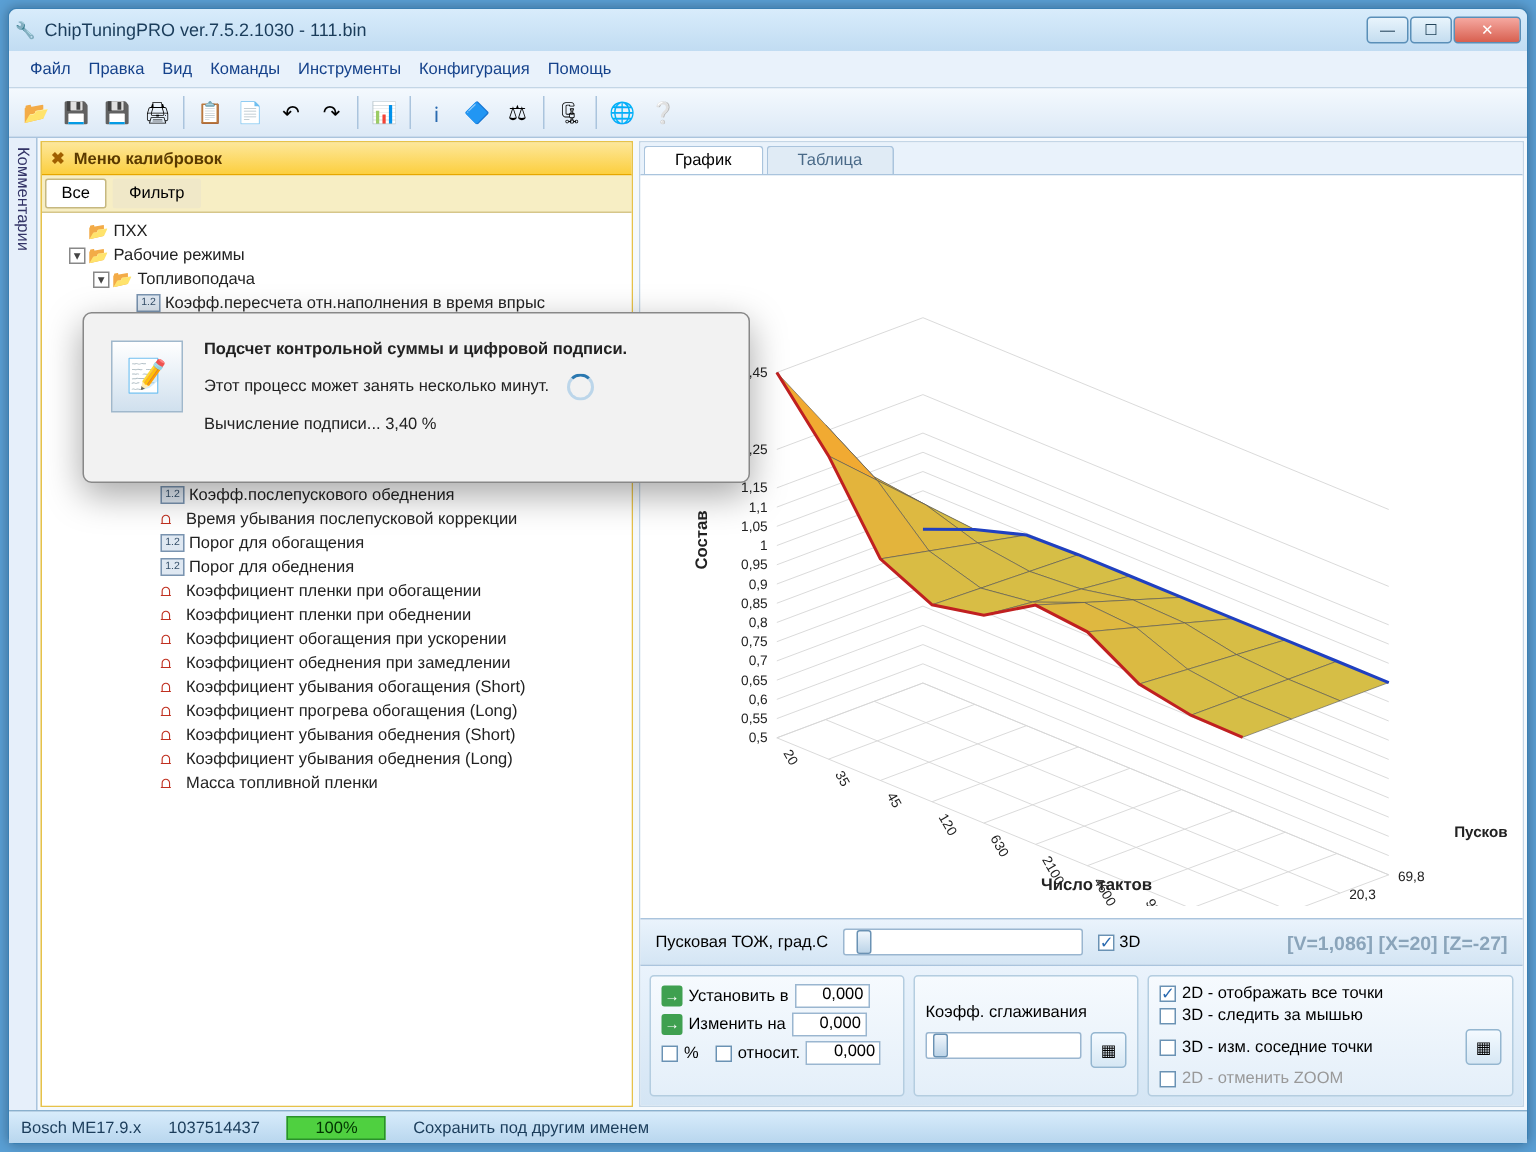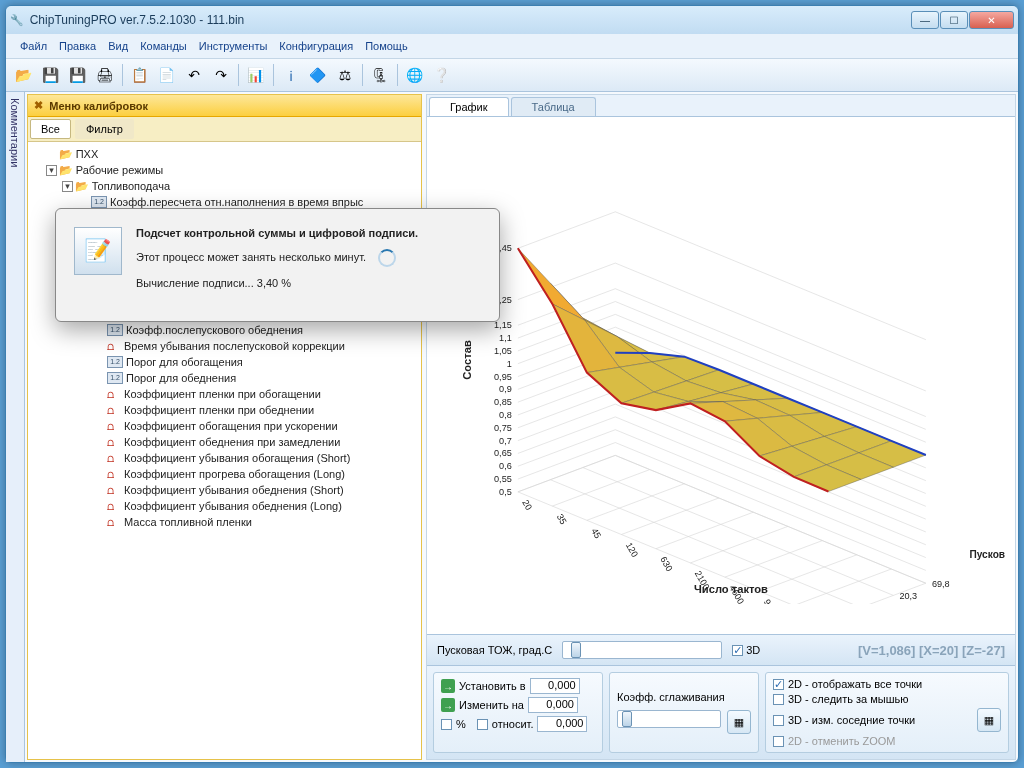--- a/index.html
+++ b/index.html
@@ -426,20 +426,26 @@
             </div>
           <div class="row">
               <span class="chk"></span>
               <span style="color:#999">2D - отменить ZOOM</span>
             </div>
         </div>
       </div>
     </div>
   </div>
 
+  <div class="statusbar">
+    <span>Bosch ME17.9.x</span>
+    <span>1037514437</span>
+    <span class="pct">100%</span>
+    <span>Сохранить под другим именем</span>
+  </div>
 </div>
 
 <div class="dialog">
   <div class="dlgbody">
     <div class="dlgicon">📝</div>
     <div class="dlgtext">
       <div class="bold">Подсчет контрольной суммы и цифровой подписи.</div>
       <div class="line"><span>Этот процесс может занять несколько минут.</span><span class="spinner"></span></div>
       <div class="line">Вычисление подписи...  3,40 %</div>
     </div>

